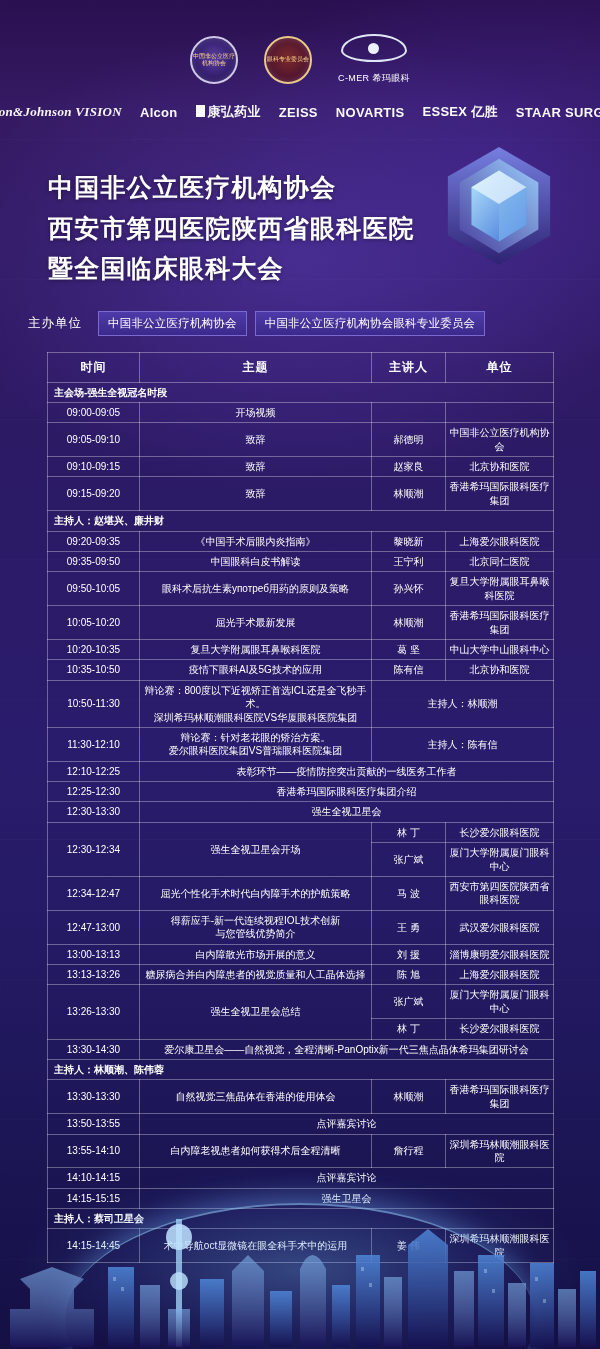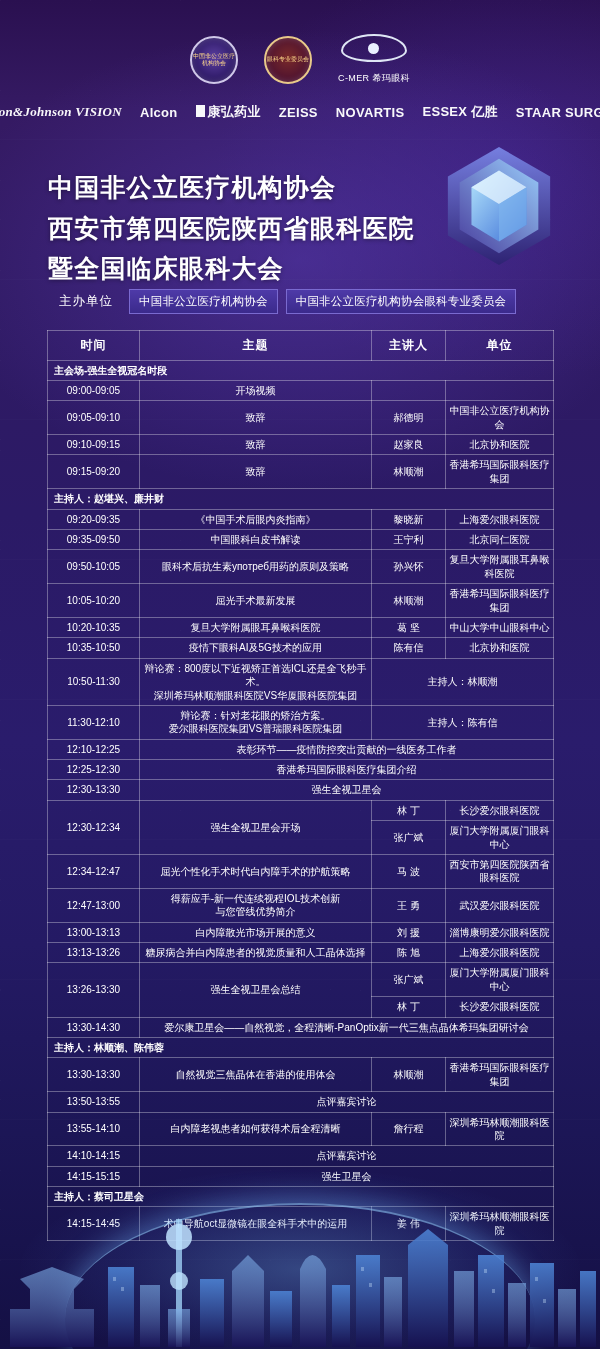--- a/index.html
+++ b/index.html
@@ -119,21 +119,22 @@
   }
   .gem {
     position: absolute;
     right: 42px; top: -24px;
     width: 118px; height: 126px;
   }
 
   
   .org-block {
     position: relative;
-    padding-left: 59px;
+    margin-top: 22px;
+    padding-left: 28px;
   }
   .org-row {
     display: flex;
     align-items: center;
     gap: 8px;
     margin-bottom: 7px;
   }
   .org-label {
     color: #ffffff;
     font-size: 12.5px;

